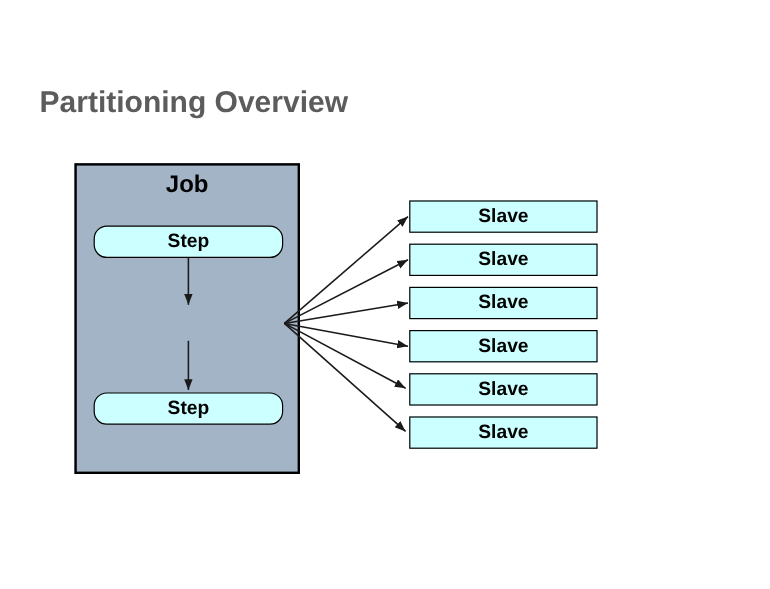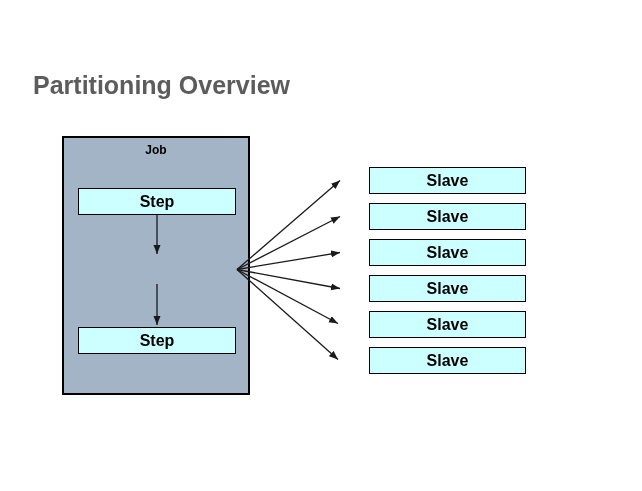--- a/index.html
+++ b/index.html
@@ -34,50 +34,50 @@
     background: var(--job-fill, #a4b4c7);
     border: 2px solid var(--box-border, #000000);
     box-sizing: border-box;
   }
   .job-label {
     position: absolute;
     left: 62px;
     top: 143px;
     width: 188px;
     text-align: center;
-    font-size: 12px;
+    font-size: 20px;
     font-weight: 700;
     color: var(--label-text, #000000);
   }
   .node {
     position: absolute;
     display: flex;
     align-items: center;
     justify-content: center;
     font-size: 16px;
     font-weight: 700;
     color: var(--label-text, #000000);
     border: 1px solid var(--box-border, #000000);
     box-sizing: border-box;
     white-space: nowrap;
   }
   .inner-node {
     left: 78px;
     width: 158px;
     height: 27px;
+    border-radius: 11px;
   }
   .step-top    { top: 188px; background: var(--step-fill, #ccffff); }
   .master-node { top: 256px; background: var(--master-fill, #ffccff); }
   .step-bottom { top: 327px; background: var(--step-fill, #ccffff); }
   .slave-node {
     left: 341px;
     width: 157px;
     height: 27px;
     background: var(--slave-fill, #ccffff);
-    margin-left: 28px;
   }
   .arrows-layer {
     position: absolute;
     left: 0;
     top: 0;
     pointer-events: none;
   }
 </style>
 </head>
 <body>

